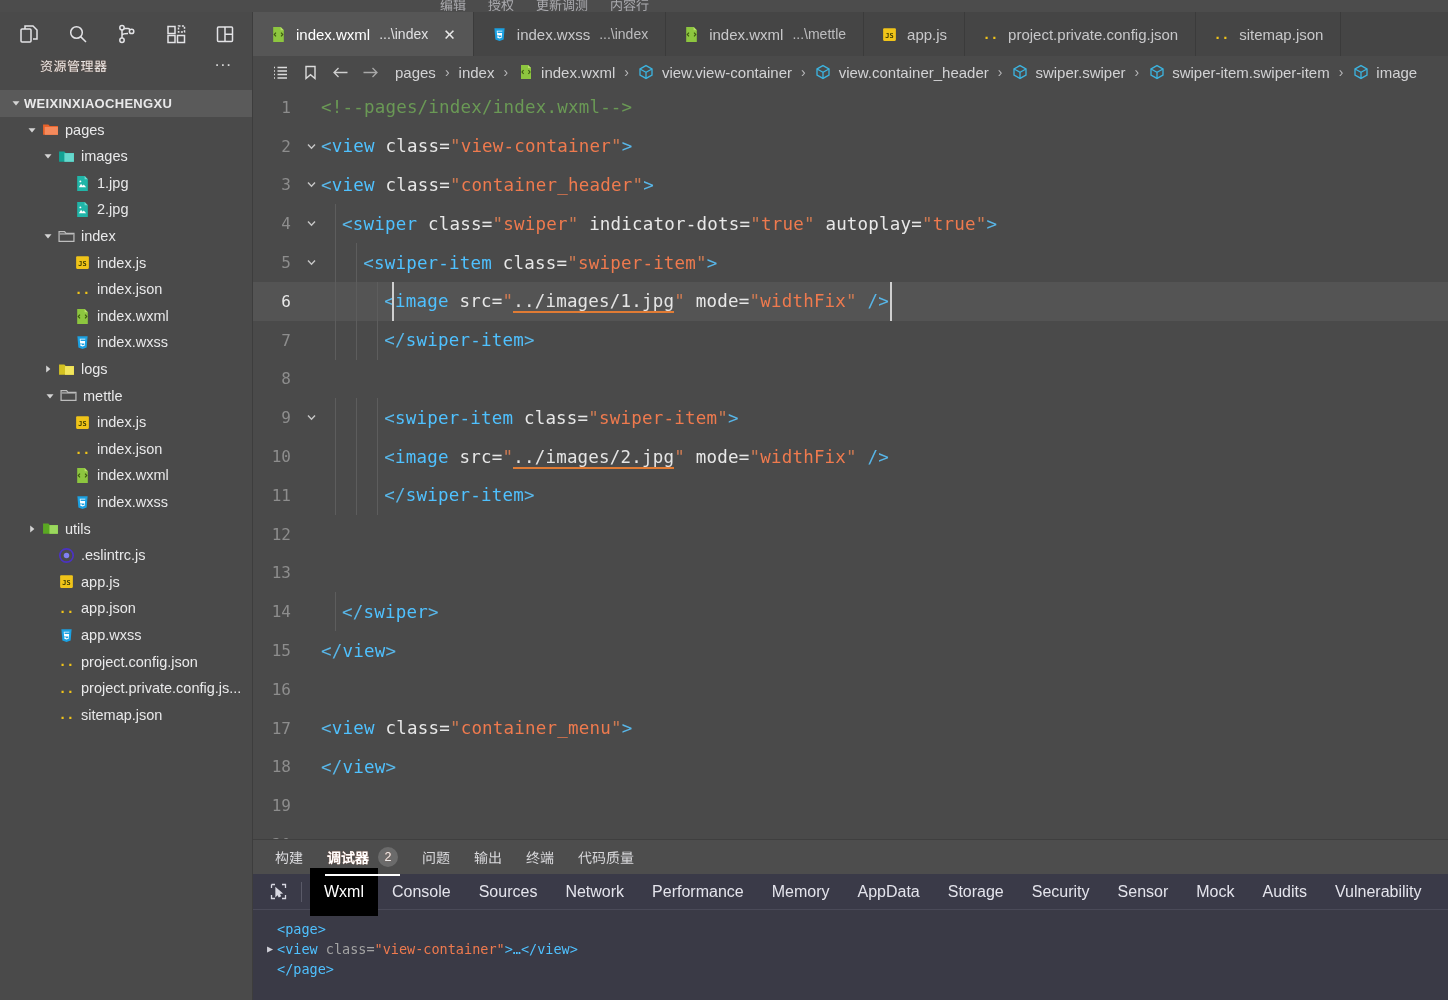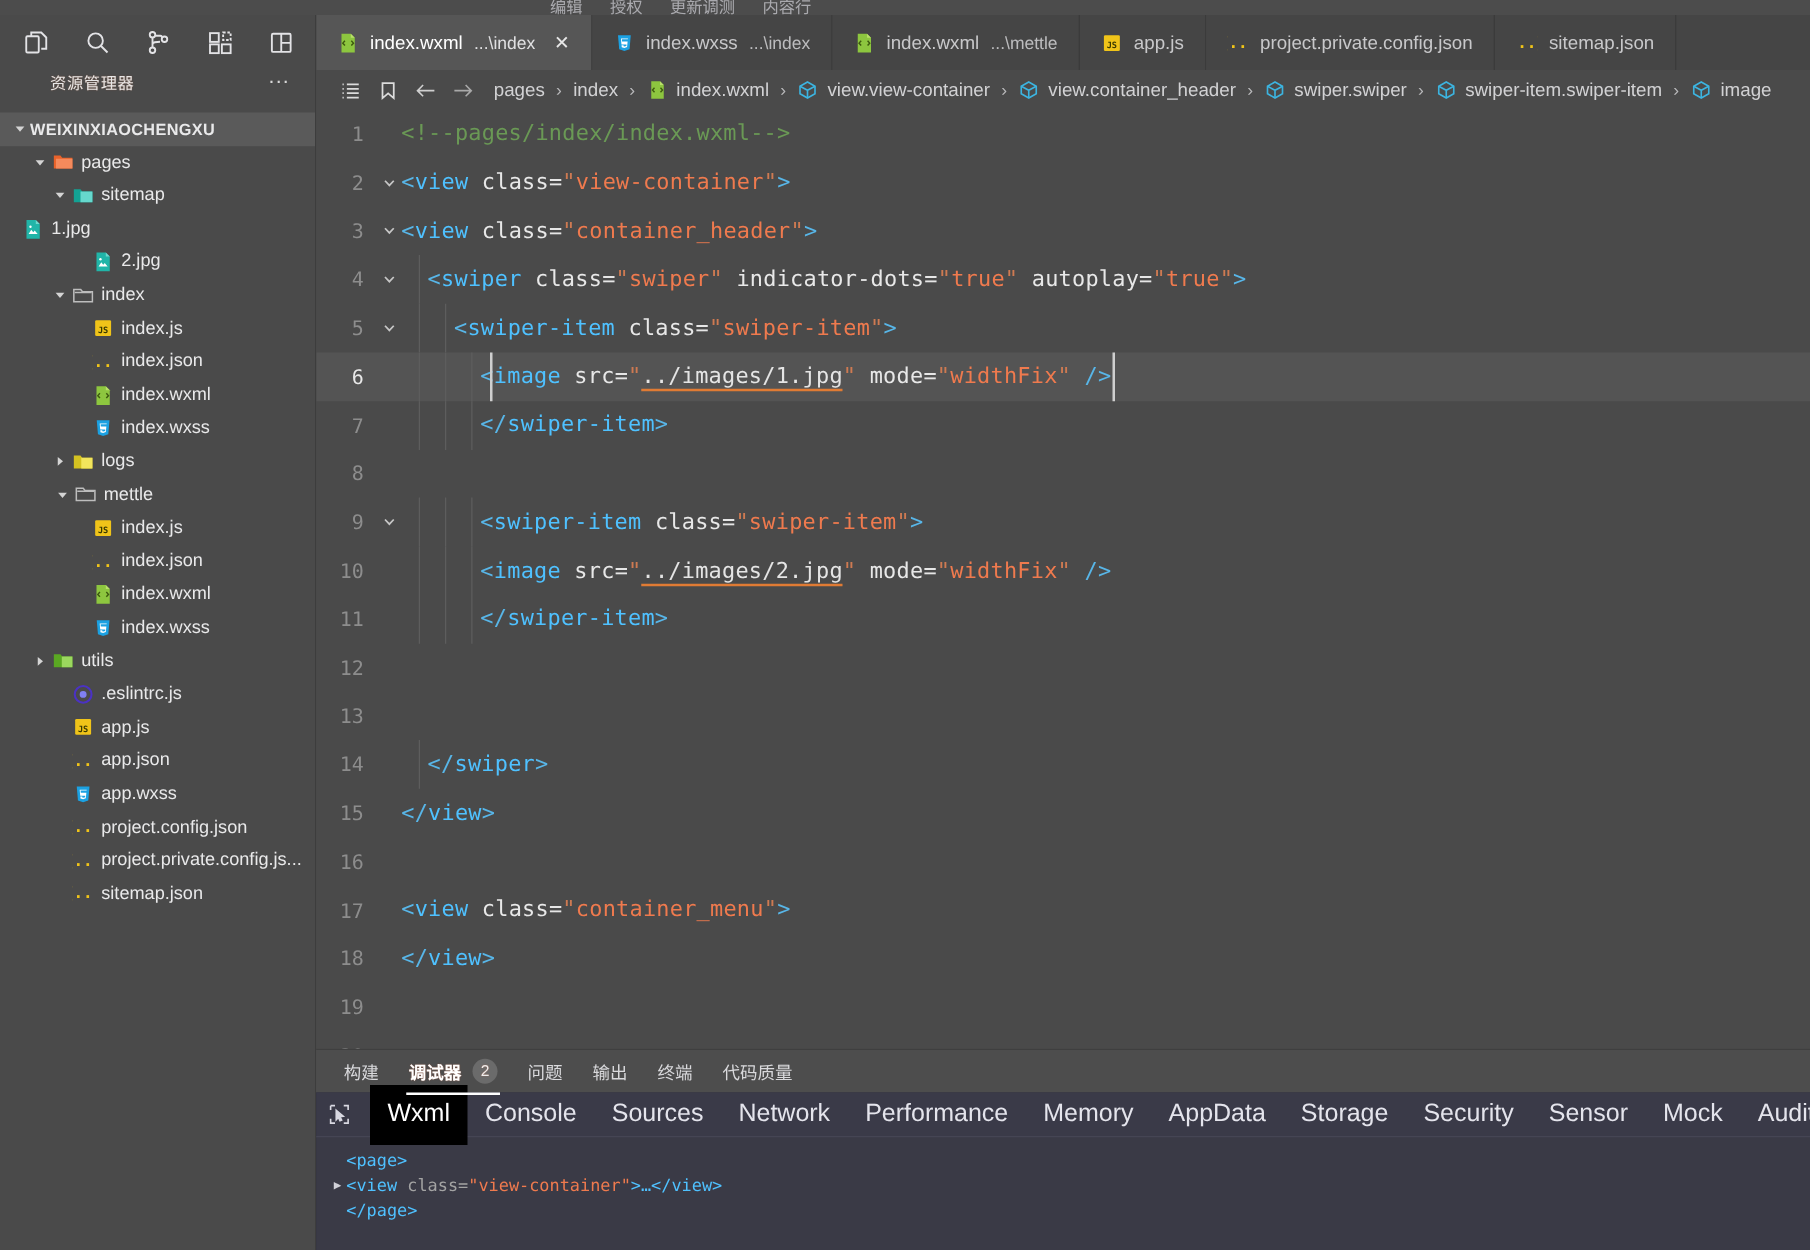--- a/index.html
+++ b/index.html
@@ -222,21 +222,21 @@
   .devtools { background: #2b2b3a; }
   .dt-tabs {
     height: 36px; display: flex; align-items: center;
     background: #3a3a48;
     border-bottom: 1px solid #4a4a58;
     padding-left: 10px;
   }
   .dt-cursor-ic { width: 30px; height: 28px; display:flex;align-items:center;justify-content:center; color:#d9d9e2; cursor:pointer; }
   .dt-sep { width: 1px; height: 20px; background: #5a5a68; margin: 0 8px; }
   .dt-tab {
-    font-size: 20px; color: #e4e4ec; padding: 16px 14px; height: 48px;
+    font-size: 16px; color: #e4e4ec; padding: 16px 14px; height: 48px;
     display:flex; align-items:center; cursor:pointer;
   }
   .dt-tab.act { background: #000000; color: #ffffff; }
 
   .dt-body {
     background: #3a3a46;
     padding: 9px 14px 0 14px;
     font-family: "DejaVu Sans Mono", monospace;
     font-size: 13.5px;
     line-height: 20px;
@@ -340,23 +340,23 @@
               <svg width="10" height="10" viewBox="0 0 10 10">
                 <path d="M1.5 3.2h7L5 7.4z" fill="#d4d4d4"></path>
               </svg>
             </span>
             <span class="ficon">
               <svg width="17" height="17" viewBox="0 0 16 16">
                 <path d="M1 3.2h5l1.3 1.6H15V13H1z" fill="#13a294"></path>
                 <path d="M6 4.8h9V13H6z" fill="#66d8cd"></path>
               </svg>
             </span>
-            <span class="tlabel">sitemap</span>
-          </div>
-          <div class="trow" style="">
+            <span class="tlabel">images</span>
+          </div>
+          <div class="trow" style="padding-left: 56px;">
             <span class="twist"></span>
             <span class="ficon">
               <svg width="17" height="17" viewBox="0 0 16 16">
                 <path d="M3 1h7l3 3v11H3z" fill="#21b5a8"></path>
                 <path d="M10 1l3 3h-3z" fill="#6fd8ce"></path>
                 <path d="M4.6 11.5 6.6 8.2l1.5 2 1.1-1.3 2.2 2.6z" fill="#ffffff"></path>
                 <circle cx="6" cy="6" r=".9" fill="#ffffff"></circle>
               </svg>
             </span>
             <span class="tlabel">1.jpg</span>

